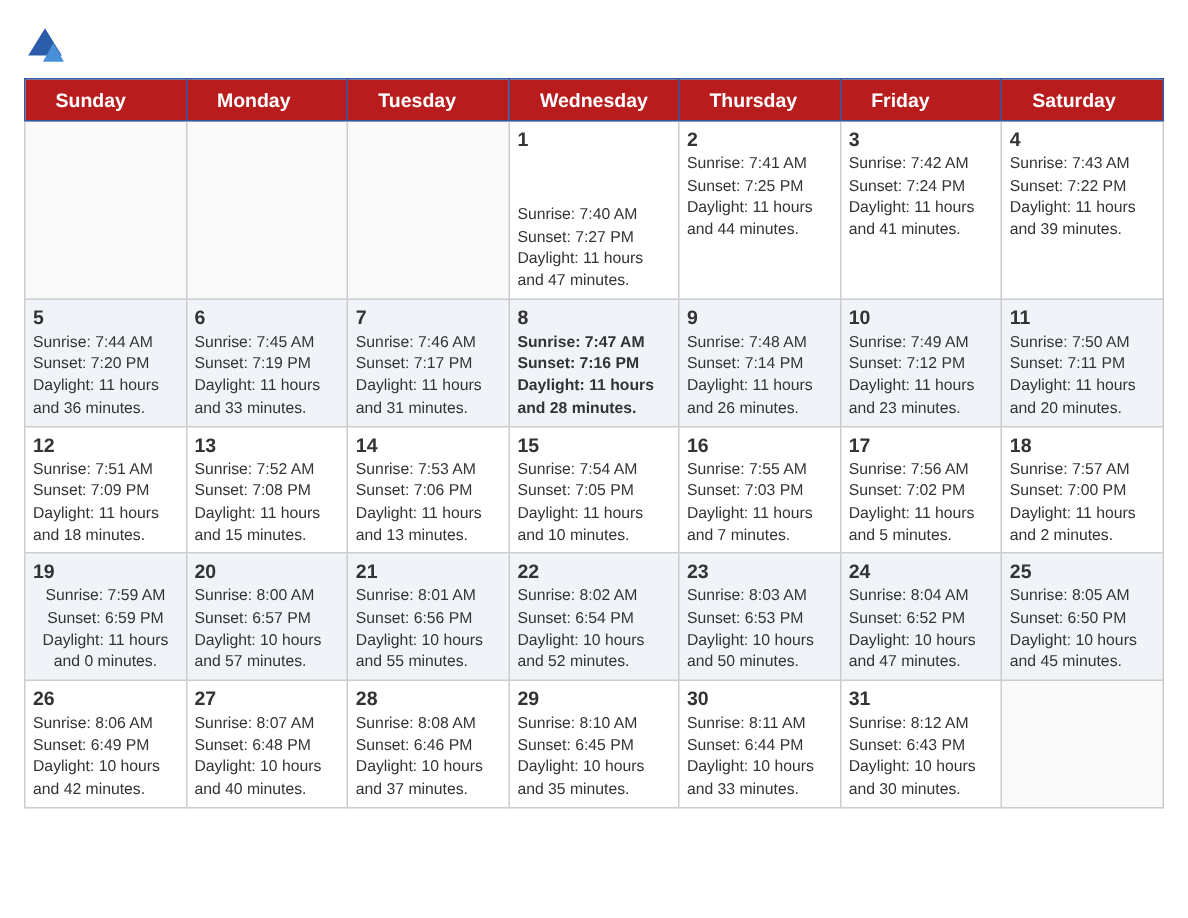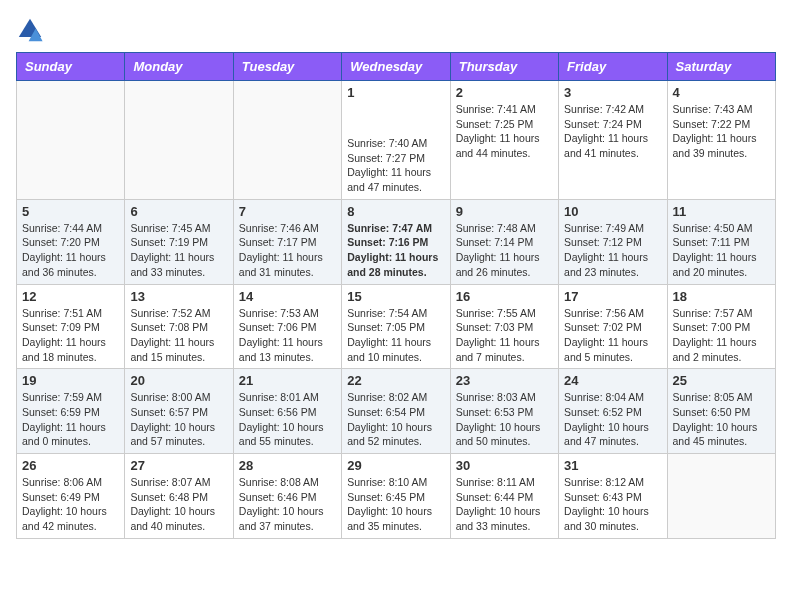--- a/index.html
+++ b/index.html
@@ -46,28 +46,27 @@
     .location {
       font-size: 15px;
       color: #555;
     }
     .calendar {
       width: 100%;
       border-collapse: collapse;
       border: 1px solid #bbb;
     }
     .calendar th {
-      background-color: #8b5cf6;
+      background-color: #b91c1c;
       color: #fff;
       font-size: 13px;
       font-weight: bold;
-      padding: 6px 8px;
+      padding: 6px 20px;
       text-align: left;
       border: 1px solid #2a5caa;
-      font-style: italic;
     }
     .calendar td {
       vertical-align: top;
       border: 1px solid #ccc;
       padding: 4px 5px;
       font-size: 10.5px;
       color: #333;
       width: 108px;
       min-height: 80px;
     }
@@ -186,21 +185,21 @@
 Daylight: 11 hours and 26 minutes.</div>
         </td>
         <td>
           <span class="day-number">10</span>
           <div class="day-info" style="white-space: pre-wrap;">Sunrise: 7:49 AM
 Sunset: 7:12 PM
 Daylight: 11 hours and 23 minutes.</div>
         </td>
         <td>
           <span class="day-number">11</span>
-          <div class="day-info" style="white-space: pre-wrap;">Sunrise: 4:50 AM
+          <div class="day-info" style="white-space: pre-wrap;">Sunrise: 7:50 AM
 Sunset: 7:11 PM
 Daylight: 11 hours and 20 minutes.</div>
         </td>
       </tr>
       <tr>
         <td>
           <span class="day-number">12</span>
           <div class="day-info" style="white-space: pre-wrap;">Sunrise: 7:51 AM
 Sunset: 7:09 PM
 Daylight: 11 hours and 18 minutes.</div>
@@ -238,21 +237,21 @@
         <td>
           <span class="day-number">18</span>
           <div class="day-info" style="white-space: pre-wrap;">Sunrise: 7:57 AM
 Sunset: 7:00 PM
 Daylight: 11 hours and 2 minutes.</div>
         </td>
       </tr>
       <tr>
         <td>
           <span class="day-number">19</span>
-          <div class="day-info" style="white-space: pre-wrap;">Sunrise: 7:59 AM
+          <div class="day-info" style="white-space: pre-wrap; text-align: center;">Sunrise: 7:59 AM
 Sunset: 6:59 PM
 Daylight: 11 hours and 0 minutes.</div>
         </td>
         <td>
           <span class="day-number">20</span>
           <div class="day-info" style="white-space: pre-wrap;">Sunrise: 8:00 AM
 Sunset: 6:57 PM
 Daylight: 10 hours and 57 minutes.</div>
         </td>
         <td>

